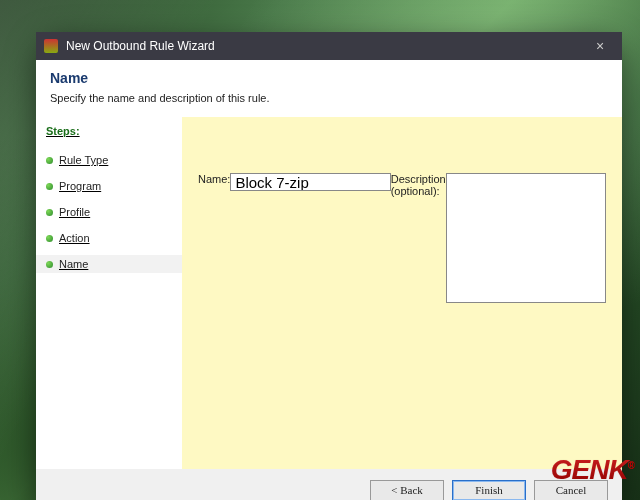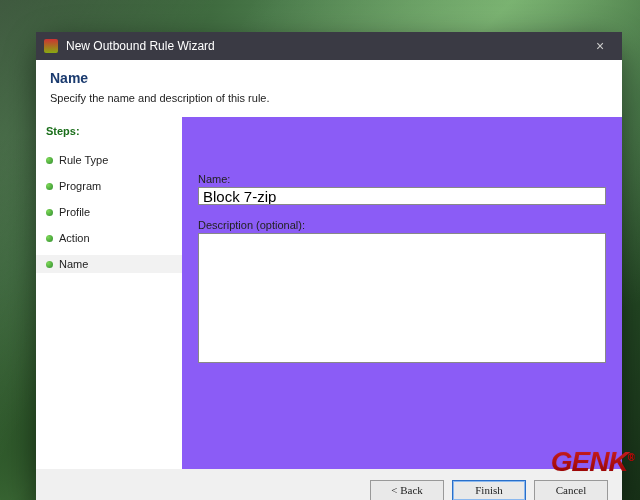--- a/index.html
+++ b/index.html
@@ -38,38 +38,38 @@
   }
   .header {
     padding:10px 14px 12px 14px; border-bottom:1px solid #fff;
   }
   .header h1 { font-size:14px; font-weight:bold; color:#1a3a6e; margin-bottom:6px;}
   .header p { font-size:11px; color:#222; }
   .body {
     flex:1; display:flex; min-height:0;
   }
   .steps {
-    width:146px; background:#fff; padding:4px 0 15px 0;
+    width:146px; background:#fff; padding:4px 0 15px 0;text-decoration:underline;
   }
   .steps-head {
     color:#1a6e1a; font-weight:bold; font-size:11px; padding:4px 10px 6px 10px;
   }
   .step {
     padding:3px 10px 3px 10px; display:flex; align-items:center; gap:6px;
     color:#222; font-size:11px;margin-top:8px;
   }
   .step.current { background:#f2f2f2; }
   .bullet {
     width:7px;height:7px;border-radius:50%;
     background:radial-gradient(circle at 30% 30%,#7ed957,#2e8b2e);
     flex:none;
   }
   .content {
-    flex:1; background:#8b5cf6; padding:56px 16px 8px 16px;
-    display:flex; flex-direction:column; position:relative;
+    flex:1; background:#fef9c3; padding:56px 16px 8px 16px;
+    display:flex; flex-direction:row; position:relative;
   }
   .field-label { font-size:11px; color:#222; margin-bottom:2px; }
   .name-input {
     width:100%; height:18px; border:1px solid #888; background:#fff;
     font-family:Liberation Sans, sans-serif; font-size:15px; padding:1px 4px; margin-bottom:14px;
   }
   .desc-input {
     width:100%; height:130px; border:1px solid #888; background:#fff;
     font-family:inherit; font-size:11px; padding:2px 4px; resize:none;
   }
@@ -77,21 +77,21 @@
     height:42px; background:#f0f0f0; border-top:0;
     display:flex; justify-content:flex-end; align-items:center; gap:8px; padding-right:14px;font-family:Liberation Serif, serif;
   }
   .btn {
     min-width:74px; height:21px; background:#e9e9e9; border:1px solid #999;
     font-family:inherit; font-size:11px; color:#222; cursor:default;
     display:inline-flex;align-items:center;justify-content:center;
   }
   .btn.default { border:1px solid #2a6fc9; box-shadow:inset 0 0 0 1px #8ab8ef; }
   .watermark {
-    position:absolute; right:6px; bottom:22px; font-style:italic; font-weight:900;
+    position:absolute; right:6px; bottom:14px; font-style:italic; font-weight:900;
     font-size:28px; letter-spacing:-1px;
     background:linear-gradient(#ff2a2a,#b00000);
     -webkit-background-clip:text; background-clip:text; color:transparent;
     text-shadow:0 0 1px rgba(0,0,0,0.2);
     pointer-events:none;
   }
   .watermark sup{font-size:10px;font-style:normal;vertical-align:super;color:#b00000;}
 </style>
 </head>
 <body>

